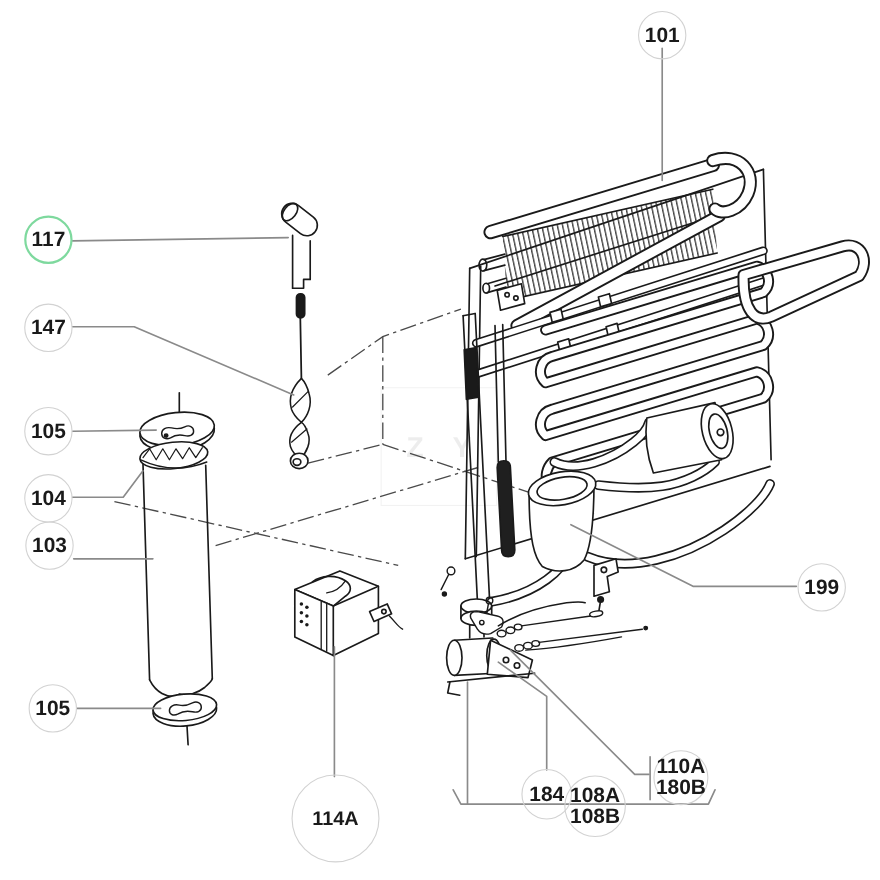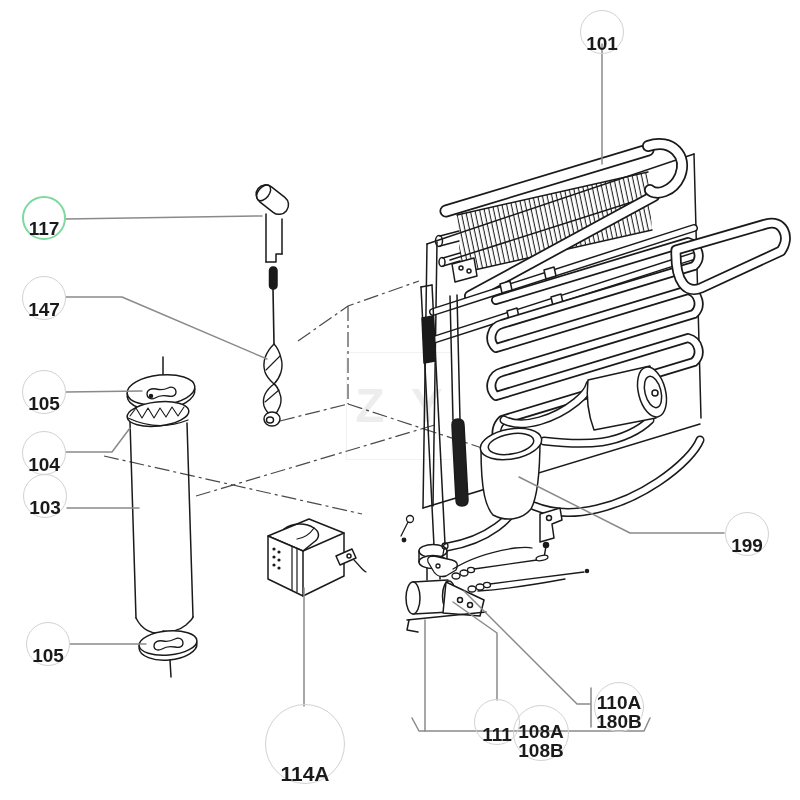--- a/index.html
+++ b/index.html
@@ -2,28 +2,28 @@
 <html><head>
 <meta charset="utf-8">
 <style>
   html,body{margin:0;padding:0;background:#fff;}
   #stage{position:relative;width:800px;height:800px;background:#fff;overflow:hidden;
          font-family:"Liberation Sans",sans-serif;}
   #art{position:absolute;left:0;top:0;}
   #watermark{position:absolute;left:346px;top:352px;width:104px;height:106px;
    border:1px solid rgba(0,0,0,0.05);display:flex;flex-direction:column;align-items:center;
    justify-content:center;gap:4px;pointer-events:none;}
-  #watermark div{font-size:48px;font-weight:bold;letter-spacing:26px;text-indent:26px;
+  #watermark div{font-size:26px;font-weight:bold;letter-spacing:26px;text-indent:26px;
    color:rgba(0,0,0,0.07);line-height:40px;}
   .callout{position:absolute;border:1.6px solid #d2d2d2;border-radius:50%;
-   display:flex;align-items:flex-end;justify-content:center;box-sizing:border-box;
+   display:flex;align-items:center;justify-content:center;box-sizing:border-box;
    background:transparent;}
   .callout span{font-weight:bold;color:#1a1a1a;white-space:pre-line;text-align:center;
    line-height:19px;font-size:19px;}
-  .callout.big span{font-size:21px;}
+  .callout.big span{font-size:18px;}
   .callout.hl{border-color:#7ed99e;border-width:2px;}
 </style>
 </head>
 <body>
 
 <div id="stage">
 
   <div id="watermark">
     <div>ZY</div>
   </div>
@@ -300,21 +300,21 @@
       <div class="callout" style="left: 26px; top: 622px; width: 44px; height: 44px;">
         <span>105</span>
       </div>
       <div class="callout" style="left: 725px; top: 512px; width: 44px; height: 44px;">
         <span>199</span>
       </div>
       <div class="callout big" style="left: 265px; top: 704px; width: 80px; height: 80px;">
         <span>114A</span>
       </div>
       <div class="callout" style="left: 474px; top: 699px; width: 46px; height: 46px;">
-        <span>111</span>
+        <span>184</span>
       </div>
       <div class="callout" style="left: 594px; top: 682px; width: 50px; height: 50px;">
         <span>110A
 180B</span>
       </div>
       <div class="callout" style="left: 513px; top: 705px; width: 56px; height: 56px;">
         <span>108A
 108B</span>
       </div>
     </div>

